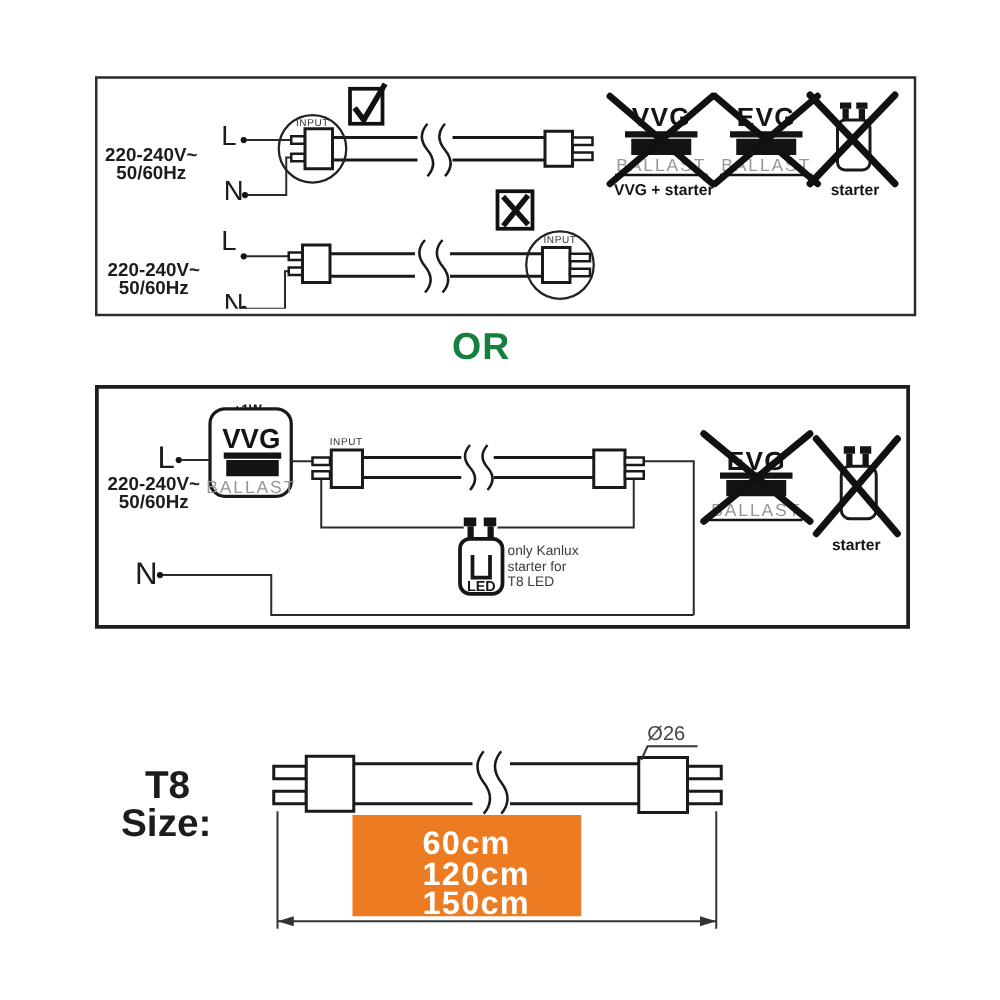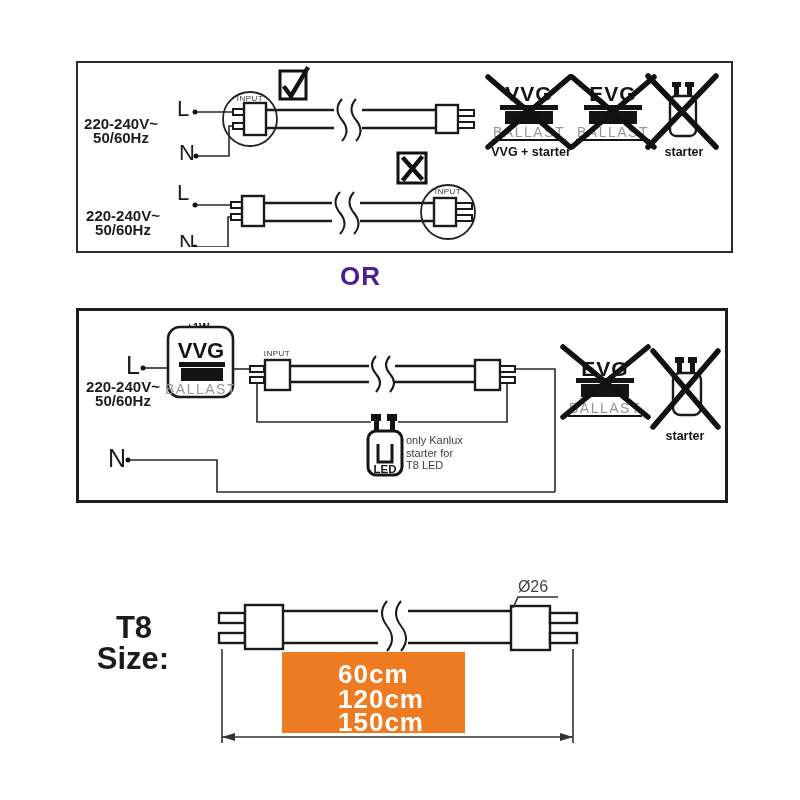--- a/index.html
+++ b/index.html
@@ -4,22 +4,22 @@
 <style>
   html,body{margin:0;padding:0;}
   body{
     width:800px;height:800px;background:#ffffff;position:relative;
     font-family:"Liberation Sans",sans-serif;overflow:hidden;
   }
   .frame{position:absolute;background:#fff;}
   #frame1{left:76px;top:61px;width:653px;height:188px;border:2px solid #2b2b2b;}
   #frame2{left:76px;top:308px;width:646px;height:189px;border:3px solid #1e1e1e;}
   #or-label{
-    position:absolute;left:340px;top:261px;width:90px;
-    font-size:26px;font-weight:bold;color:#4c1d95;letter-spacing:1px;
+    position:absolute;left:340px;top:261px;width:90px;text-align:center;
+    font-size:30px;font-weight:bold;color:#15803d;letter-spacing:1px;
   }
   #size-section{position:absolute;left:90px;top:570px;width:620px;height:220px;}
   svg{display:block;}
   svg text{font-family:"Liberation Sans",sans-serif;}
   .t-volt{font-size:15px;font-weight:bold;fill:#1c1c1c;}
   .t-term{font-size:22px;fill:#1c1c1c;}
   .t-term-big{font-size:25px;fill:#1c1c1c;}
   .t-input{font-size:8px;fill:#333;letter-spacing:.5px;}
   .t-icontitle{font-size:21px;font-weight:bold;fill:#141414;letter-spacing:1px;}
   .t-ballast{font-size:14px;fill:#969696;letter-spacing:1.5px;}

